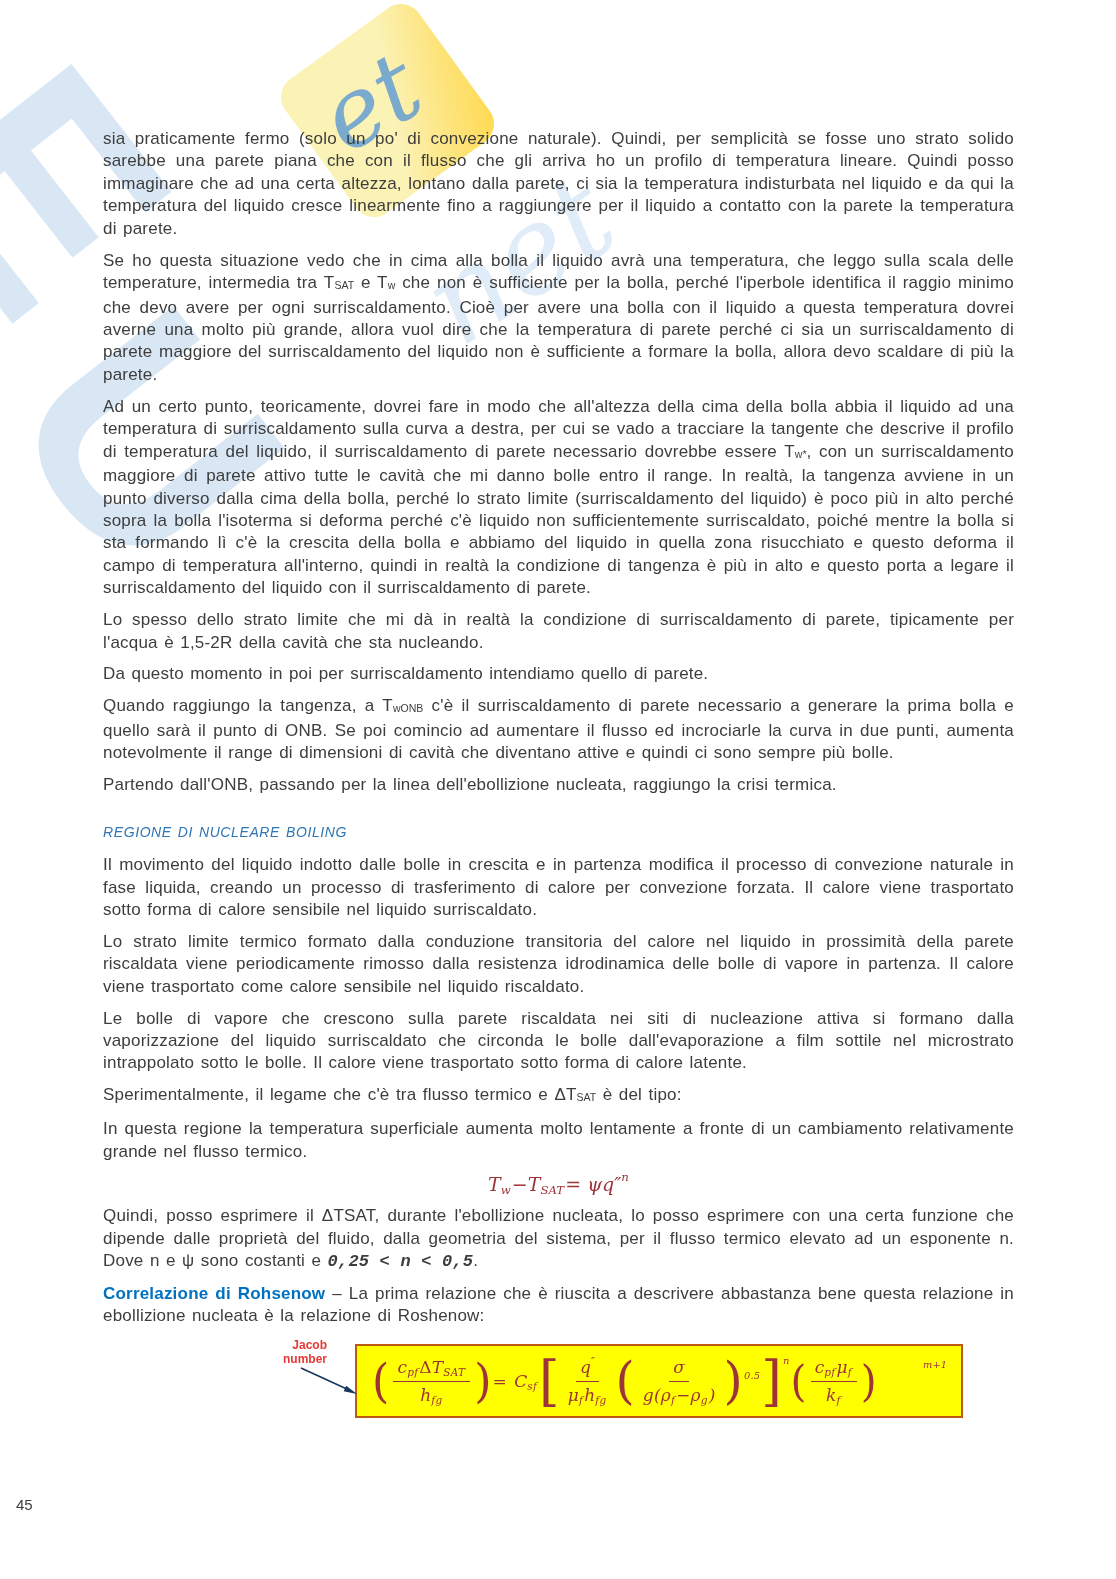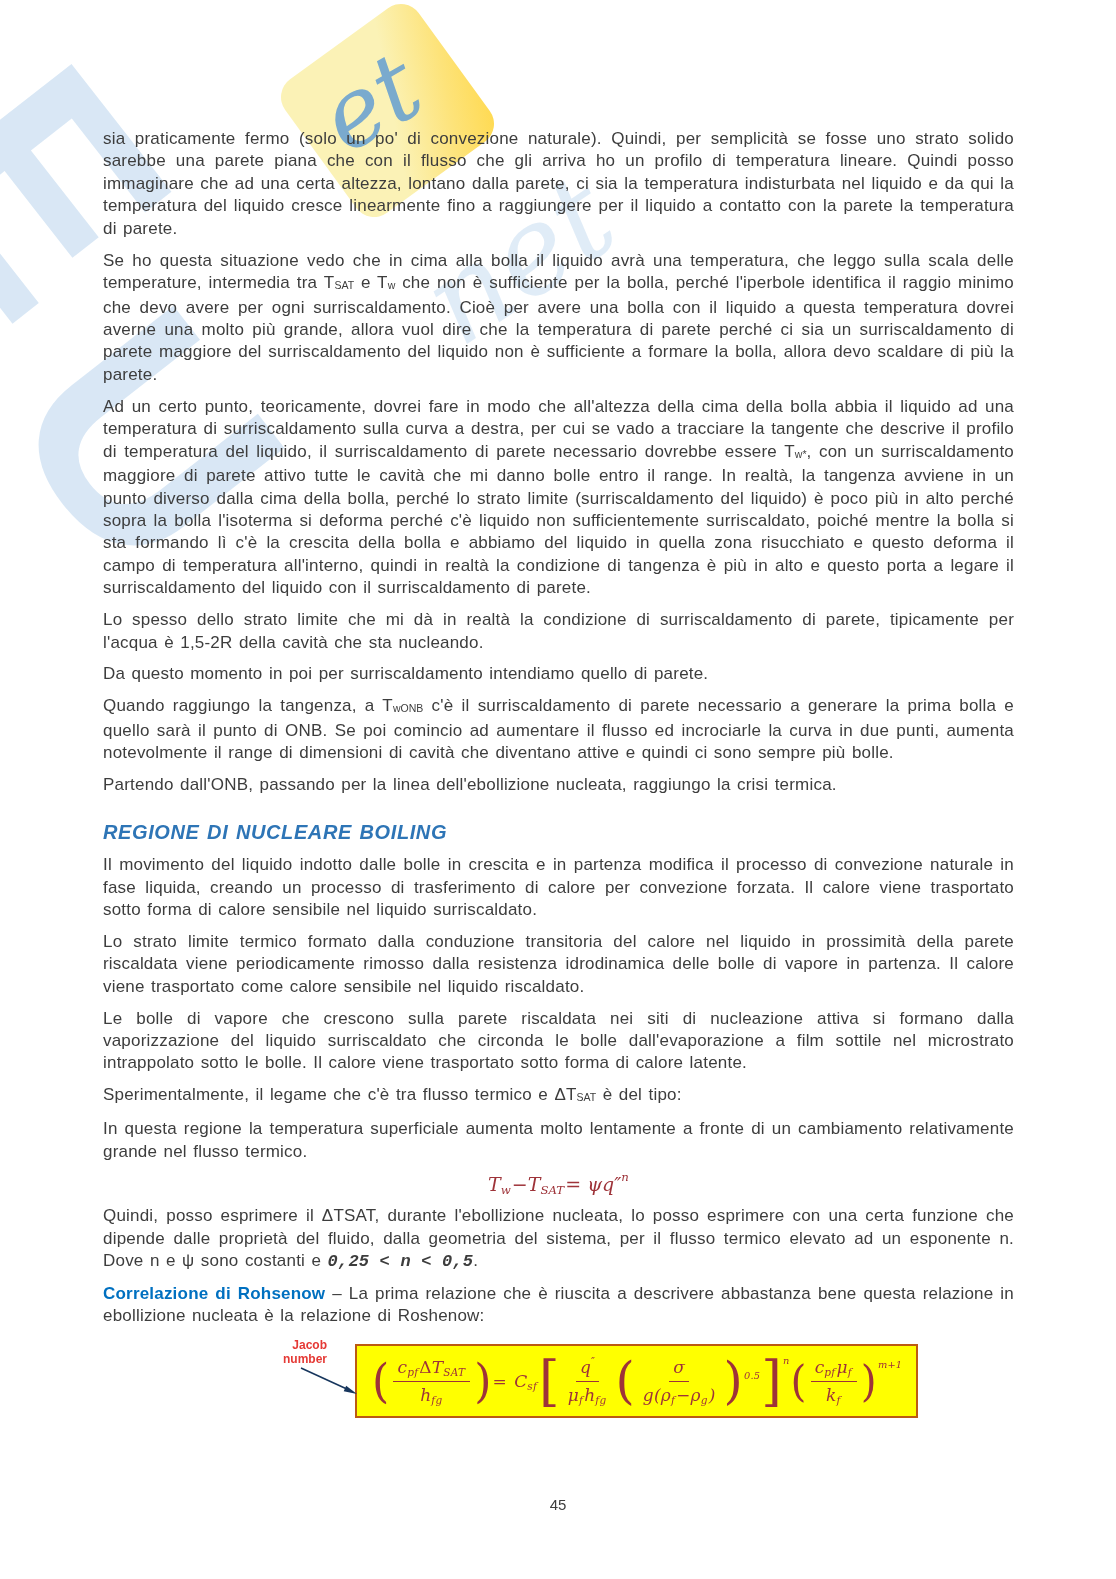--- a/index.html
+++ b/index.html
@@ -41,23 +41,23 @@
     padding:128px 102px 6px 103px;
     font-size:17px;line-height:22.4px;
     letter-spacing:.2px;word-spacing:1.5px;
     text-align:justify;
   }
   .para{margin:0 0 9.5px 0;}
   .seg-sub{font-size:.62em;vertical-align:-0.12em;letter-spacing:0;}
   .seg-boldblue{color:var(--accent-blue,#0070c0);font-weight:bold;}
   .seg-math{font-family:Liberation Mono, monospace;font-style:italic;font-weight:600;word-spacing:0;}
   .section-heading{
-    font-style:italic;font-weight:bold;
+    font-style:italic;font-weight:normal;
     color:var(--heading-blue,#2e75b6);
-    font-size:20px;letter-spacing:.6px;
+    font-size:14px;letter-spacing:.6px;
     margin:24px 0 11px 0;text-align:left;
   }
   
   .formula-line{
     text-align:center;margin:4px 0 10px 0;
     color:var(--formula-maroon,#9e3339);
     font-family:"DejaVu Serif",serif;font-size:19px;word-spacing:0;letter-spacing:0;
   }
   .frow{display:inline-flex;align-items:center;white-space:nowrap;}
   .frac{display:inline-flex;flex-direction:column;align-items:center;margin:0 3px;vertical-align:middle;}
@@ -84,21 +84,21 @@
   .jacob-label{
     position:absolute;left:-92px;top:-6px;width:64px;
     color:var(--label-red,#e53935);
     font-size:12px;line-height:1.2;font-weight:700;
     text-align:right;letter-spacing:0;word-spacing:0;
   }
   .jacob-arrow{position:absolute;left:-56px;top:20px;}
   
   .page-footer{
     position:absolute;left:0;right:0;top:1496px;z-index:1;
-    text-align:center;font-size:15px;color:#3d3d3d;
+    font-size:15px;color:#3d3d3d;padding-left:16px;
   }
 </style>
 </head>
 <body>
 
 <div class="page">
 
   <div class="watermark">
     <div class="wm-letter wm-letter-1">E</div>
     <div class="wm-letter wm-letter-2">U</div>
@@ -211,21 +211,21 @@
                   <span class="fsub">pf</span>
                   <span class="ft">μ</span>
                   <span class="fsub">f</span>
                 </span>
                 <span class="den">
                   <span class="ft">k</span>
                   <span class="fsub">f</span>
                 </span>
               </span>
               <span class="dlm" style="font-size: 2.4em;">)</span>
-              <span class="fsupb" style="top: -1.6em;">m+1</span>
+              <span class="fsupb" style="top: -1.6em; margin-left: 45px;">m+1</span>
             </span>
           </span>
       </div>
     </div>
 
   </div>
 
   <div class="page-footer">45</div>
 
 </div>

